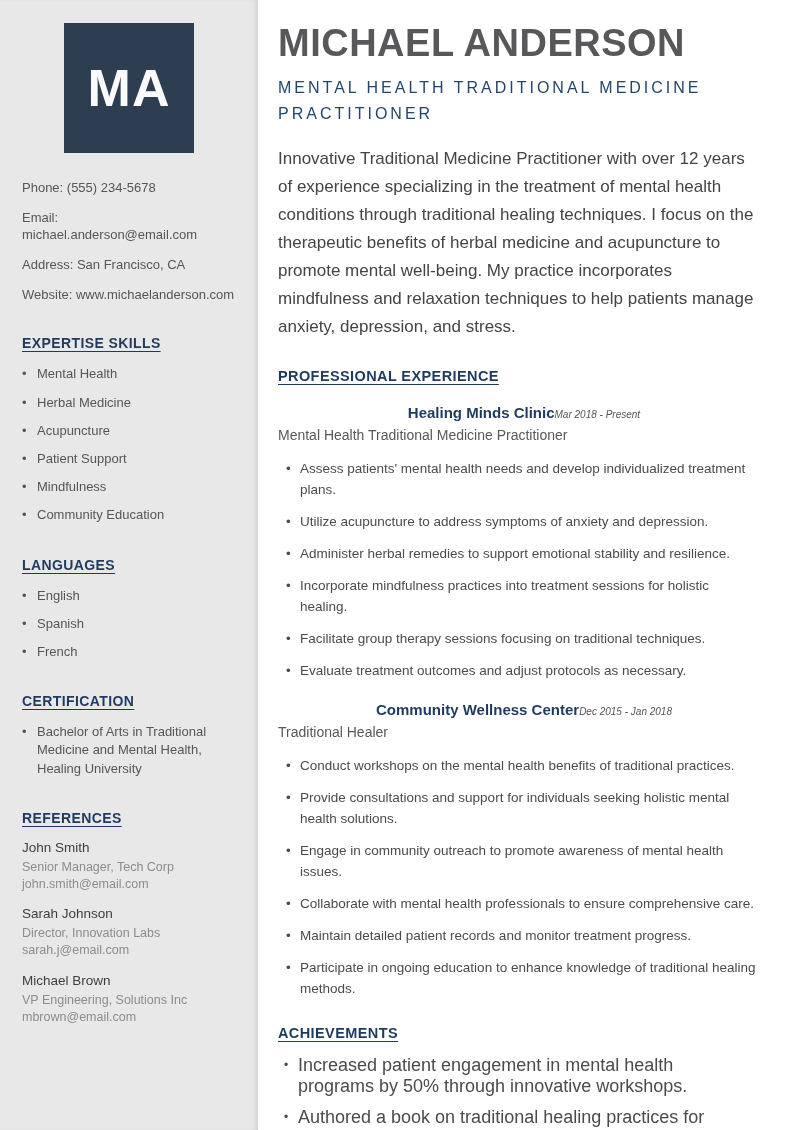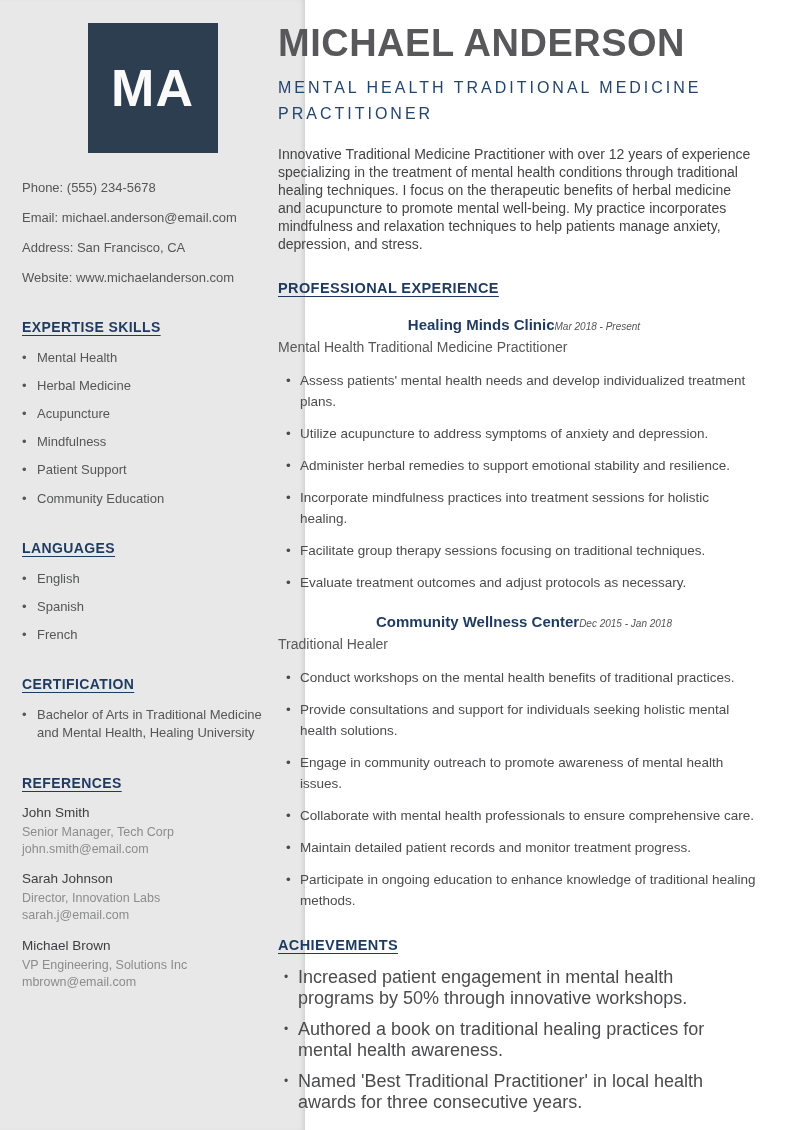--- a/index.html
+++ b/index.html
@@ -8,21 +8,21 @@
     font-family: "Liberation Sans", sans-serif;
     background: #ffffff;
     position: relative;
     overflow: hidden;
   }
 
   
   .sidebar {
     position: absolute;
     left: 0; top: 0;
-    width: 305px;
+    width: 258px;
     height: 1130px;
     background: #e8e8e8;
     box-shadow: inset -4px 0 6px -4px rgba(0,0,0,0.18);
     padding: 23px 22px 20px 22px;
   }
   .avatar {
     width: 130px; height: 130px;
     margin: 0 auto;
     background: #2d3e50;
     display: flex;
@@ -99,23 +99,23 @@
   .subtitle {
     margin-top: 13px;
     font-size: 16px;
     color: #24456b;
     letter-spacing: 3px;
     line-height: 1.6;
     max-width: 470px;
   }
   .summary {
     margin-top: 19px;
-    font-size: 14px;
+    font-size: 17px;
     color: #434446;
-    line-height: 18px;
+    line-height: 28px;
     max-width: 480px;
   }
   .main-heading {
     font-size: 14.5px;
     font-weight: bold;
     color: #1e3a5f;
     letter-spacing: 0.4px;
     text-decoration: underline;
     text-underline-offset: 3px;
   }
@@ -190,22 +190,22 @@
     <div class="contact-line">Address: San Francisco, CA</div>
     <div class="contact-line">Website: www.michaelanderson.com</div>
   </div>
 
   <div class="side-section">
     <div class="side-heading">EXPERTISE SKILLS</div>
     <ul class="side-list">
       <li>Mental Health</li>
       <li>Herbal Medicine</li>
       <li>Acupuncture</li>
+      <li>Patient Support</li>
       <li>Mindfulness</li>
-      <li>Patient Support</li>
       <li>Community Education</li>
     </ul>
   </div>
 
   <div class="side-section">
     <div class="side-heading">LANGUAGES</div>
     <ul class="side-list">
       <li>English</li>
       <li>Spanish</li>
       <li>French</li>

